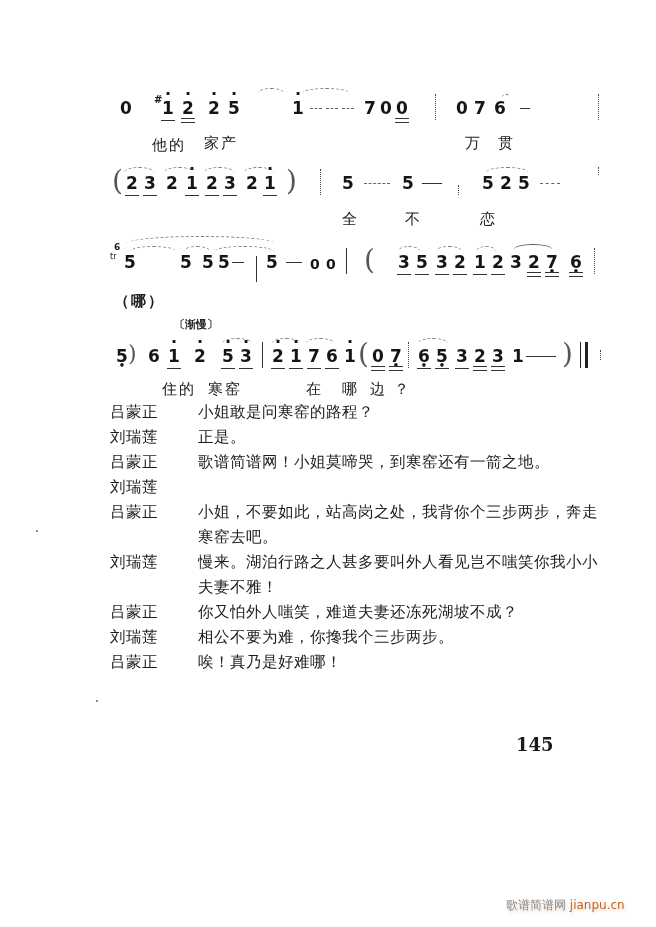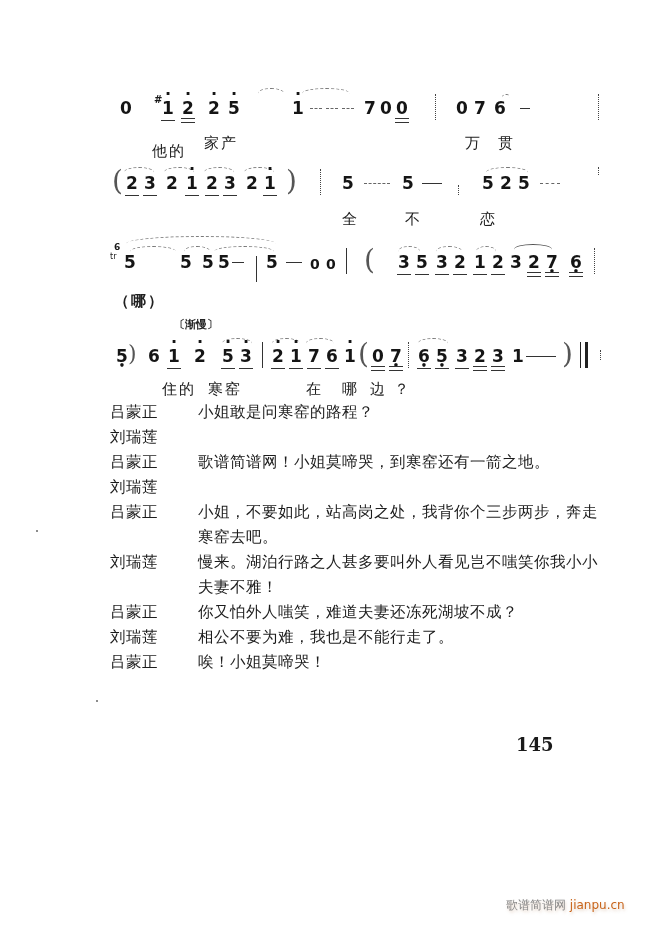--- a/index.html
+++ b/index.html
@@ -219,21 +219,21 @@
     <span class="note" style="left:270px;">0</span>
     <span class="note u2" style="left:286px;">0</span>
     <span class="barline" style="left:325px;"></span>
     <span class="note" style="left:346px;">0</span>
     <span class="note" style="left:364px;">7</span>
     <span class="note" style="left:384px;">6</span>
     <span class="slur" style="left:392px;top:6px;width:8px;height:6px;"></span>
     <span class="dash" style="left:410px;width:10px;"></span>
     <span class="barline" style="left:488px;"></span>
   </div>
-  <span class="lyric" style="left:152px;top:142px;">他的</span>
+  <span class="lyric" style="left:152px;top:136px;">他的</span>
   <span class="lyric" style="left:204px;top:134px;">家产</span>
   <span class="lyric" style="left:465px;top:134px;">万</span>
   <span class="lyric" style="left:498px;top:134px;">贯</span>
 
   <div class="score-line" style="top:163px;">
     <span class="paren" style="left:2px;">(</span>
     <span class="slur" style="left:14px;top:4px;width:30px;"></span>
     <span class="slur" style="left:54px;top:4px;width:30px;"></span>
     <span class="slur" style="left:94px;top:4px;width:30px;"></span>
     <span class="slur" style="left:134px;top:4px;width:30px;"></span>
@@ -341,20 +341,21 @@
   <span class="lyric" style="left:370px;top:380px;">边</span>
   <span class="lyric" style="left:394px;top:380px;">？</span>
 
   <div class="dialogue">
     <div class="dl-row">
       <span class="speaker">吕蒙正</span>
       <span class="speech">小姐敢是问寒窑的路程？</span>
     </div>
     <div class="dl-row">
       <span class="speaker">刘瑞莲</span>
+      <span class="speech">正是。</span>
     </div>
     <div class="dl-row">
       <span class="speaker">吕蒙正</span>
       <span class="speech">歌谱简谱网！小姐莫啼哭，到寒窑还有一箭之地。</span>
     </div>
     <div class="dl-row">
       <span class="speaker">刘瑞莲</span>
     </div>
     <div class="dl-row">
       <span class="speaker">吕蒙正</span>
@@ -363,25 +364,25 @@
     <div class="dl-row">
       <span class="speaker">刘瑞莲</span>
       <span class="speech">慢来。湖泊行路之人甚多要叫外人看见岂不嗤笑你我小小夫妻不雅！</span>
     </div>
     <div class="dl-row">
       <span class="speaker">吕蒙正</span>
       <span class="speech">你又怕外人嗤笑，难道夫妻还冻死湖坡不成？</span>
     </div>
     <div class="dl-row">
       <span class="speaker">刘瑞莲</span>
-      <span class="speech">相公不要为难，我也是不能行走了。</span>
-    </div>
-    <div class="dl-row">
-      <span class="speaker">吕蒙正</span>
-      <span class="speech">唉！小姐莫啼哭！</span>
+      <span class="speech">相公不要为难，你搀我个三步两步。</span>
+    </div>
+    <div class="dl-row">
+      <span class="speaker">吕蒙正</span>
+      <span class="speech">唉！真乃是好难哪！</span>
     </div>
   </div>
 
   <span class="page-number">145</span>
 
   <span class="speck" style="left:36px;top:530px;"></span>
   <span class="speck" style="left:96px;top:700px;"></span>
 
   <div class="watermark">
     <span>歌谱简谱网</span>

